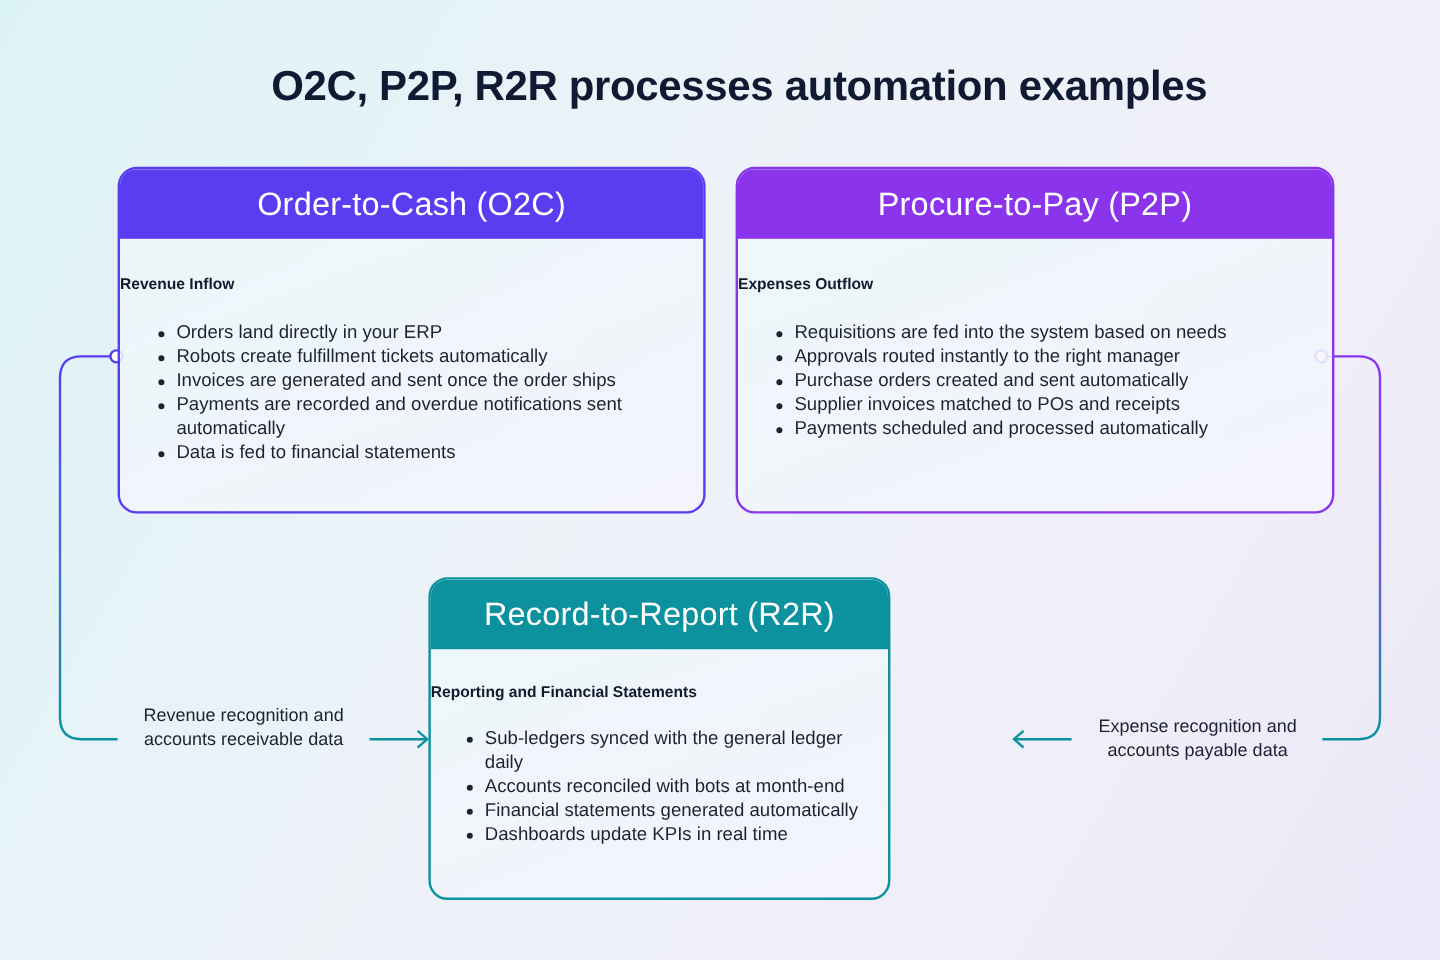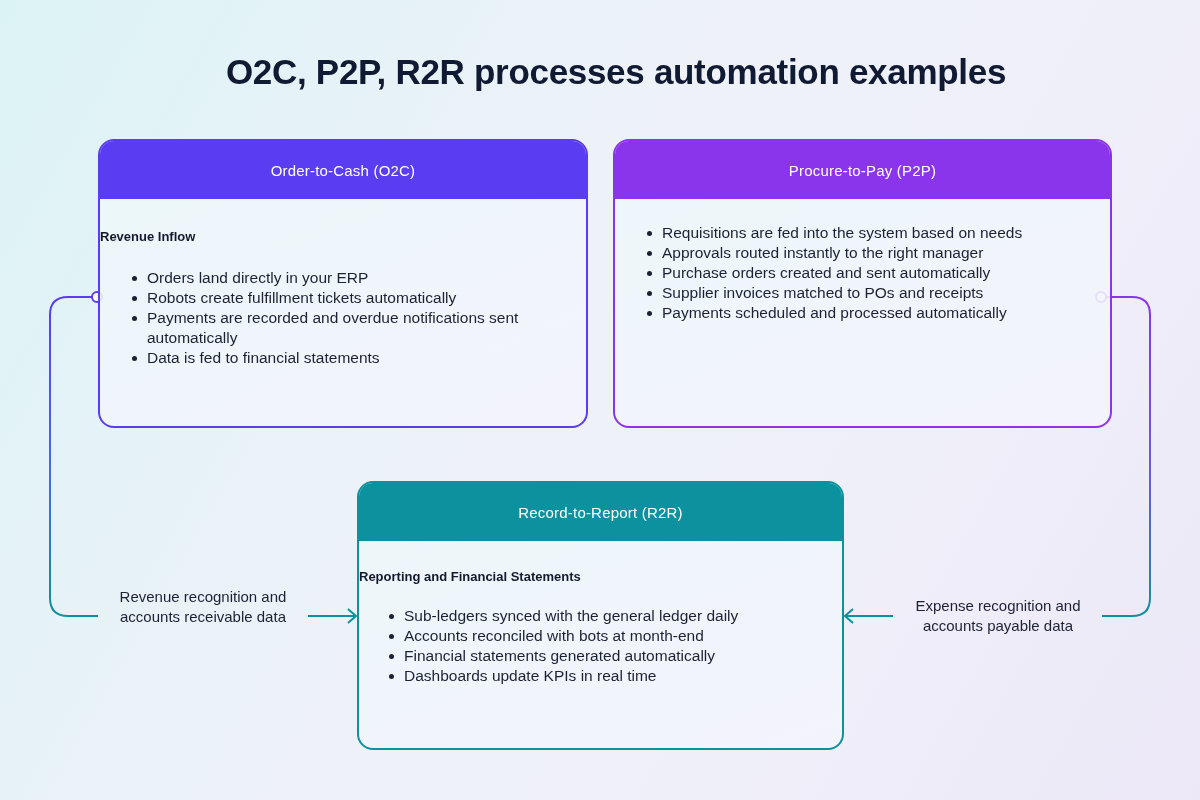--- a/index.html
+++ b/index.html
@@ -18,21 +18,21 @@
     .card {
       position: absolute;
       border: 2px solid;
       border-radius: 16px;
       overflow: hidden;
       background: linear-gradient(160deg, rgba(236,248,250,0.85), rgba(244,244,252,0.9));
     }
     .card-header {
       height: 58px;
       display: flex; align-items: center; justify-content: center;
-      color: #ffffff; font-size: 15px; font-weight: 400; letter-spacing: 0.2px;
+      color: #ffffff; font-size: 27px; font-weight: 400; letter-spacing: 0.2px;
     }
     .card-sub {
       text-align: left; font-size: 13px; font-weight: 700;
       color: #141a2e; margin-top: 30px;
     }
     .card ul {
       list-style: none; margin-top: 24px; padding-left: 30px; padding-right: 24px;
     }
     .card li {
       position: relative; padding-left: 17px;
@@ -40,21 +40,21 @@
     }
     .card li::before {
       content: ""; position: absolute; left: 2px; top: 8px;
       width: 5px; height: 5px; border-radius: 50%; background: #1d2233;
     }
     #card-o2c { left: 98px; top: 139px; width: 490px; height: 289px; border-color: #5a3df0; }
     #card-o2c .card-header { background: #5a3df0; }
     #card-p2p { left: 613px; top: 139px; width: 499px; height: 289px; border-color: #8a35ec; }
     #card-p2p .card-header { background: #8a35ec; }
     #card-p2p .card-sub { margin-top: 30px; }
-    #card-r2r { left: 357px; top: 481px; width: 487px; height: 269px; border-color: #0c929f; }
+    #card-r2r { left: 357px; top: 481px; width: 385px; height: 269px; border-color: #0c929f; }
     #card-r2r .card-header { background: #0c929f; }
     #card-r2r .card-sub { margin-top: 28px; }
     #card-r2r ul { margin-top: 22px; padding-left: 28px; }
 
     .connectors { position: absolute; left: 0; top: 0; width: 1200px; height: 800px; pointer-events: none; }
     .flow-label {
       position: absolute; font-size: 15px; line-height: 20px;
       color: #1d2233; text-align: center;
     }
     #label-left { left: 98px; top: 561px; width: 210px; margin-top: 26px; }
@@ -89,27 +89,29 @@
   <path d="M853 609 L845 616 L853 623" fill="none" stroke="#0c929f" stroke-width="2"></path>
   <circle cx="1101" cy="297" r="5" fill="#ffffff" stroke="#8a35ec" stroke-width="2"></circle>
 </svg>
 
 <div class="card" id="card-o2c">
   <div class="card-header">Order-to-Cash (O2C)</div>
   <div class="card-sub">Revenue Inflow</div>
   <ul>
     <li>Orders land directly in your ERP</li>
     <li>Robots create fulfillment tickets automatically</li>
+    <li>Invoices are generated and sent once the order ships</li>
     <li>Payments are recorded and overdue notifications sent automatically</li>
     <li>Data is fed to financial statements</li>
   </ul>
 </div>
 
 <div class="card" id="card-p2p">
   <div class="card-header">Procure-to-Pay (P2P)</div>
+  <div class="card-sub">Expenses Outflow</div>
   <ul>
     <li>Requisitions are fed into the system based on needs</li>
     <li>Approvals routed instantly to the right manager</li>
     <li>Purchase orders created and sent automatically</li>
     <li>Supplier invoices matched to POs and receipts</li>
     <li>Payments scheduled and processed automatically</li>
   </ul>
 </div>
 
 <div class="card" id="card-r2r">

